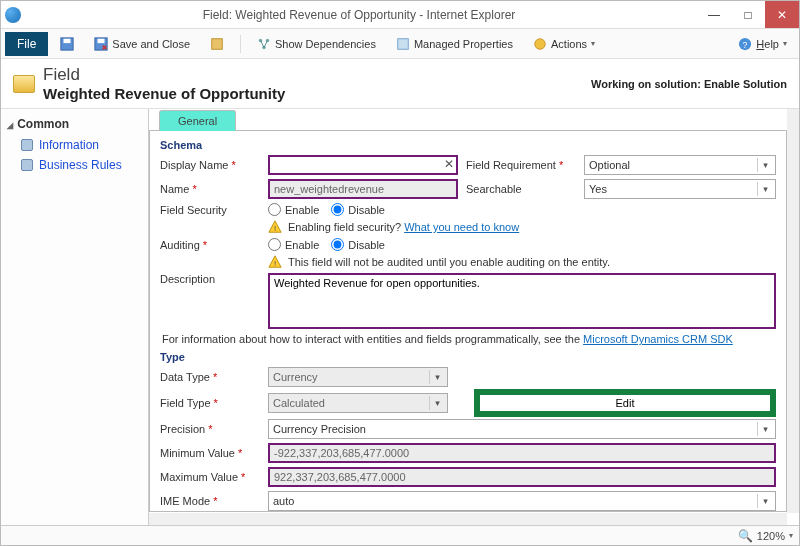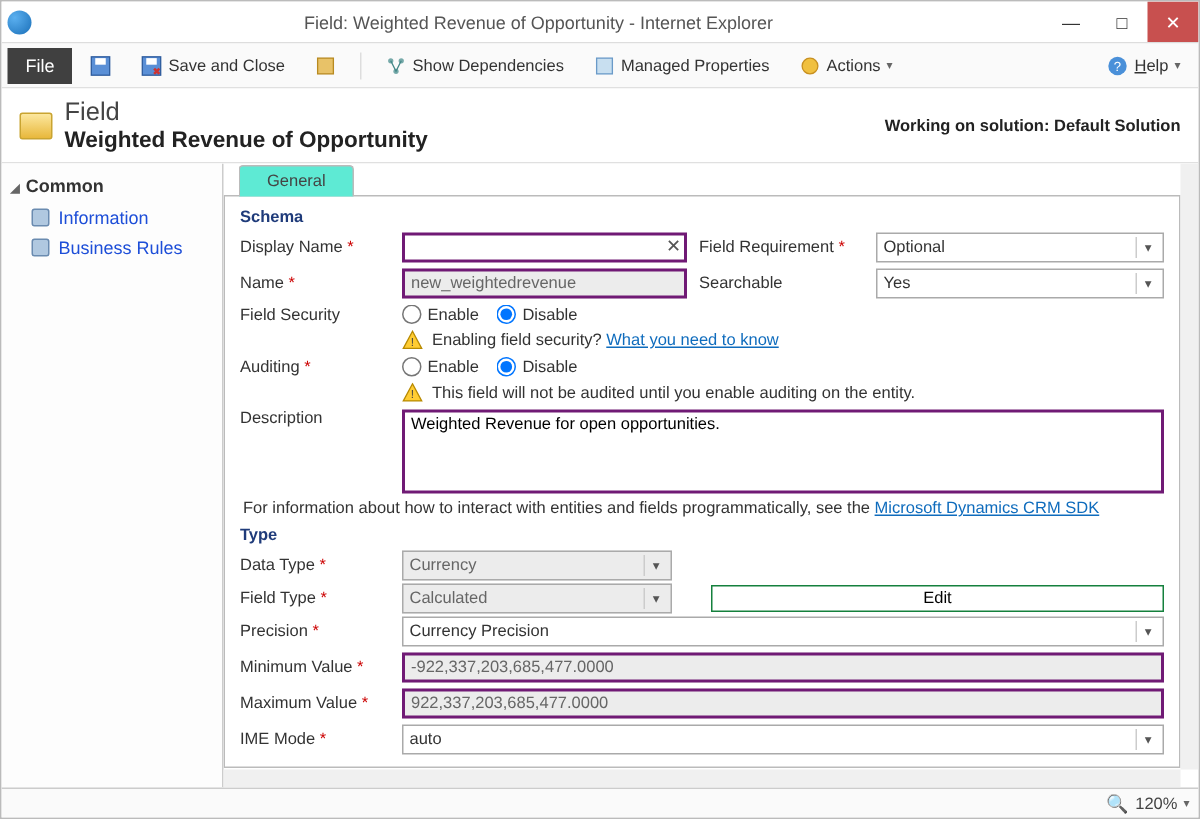--- a/index.html
+++ b/index.html
@@ -7,21 +7,21 @@
   
   .titlebar { height: 28px; background: #fff; display: flex; align-items: center; border-bottom: 1px solid #ddd; }
   .titlebar .ie-icon { width: 16px; height: 16px; margin-left: 4px; border-radius: 50%; background: radial-gradient(circle at 30% 30%, #5bb0f0, #1a6fb8); }
   .titlebar .title { flex: 1; text-align: center; color: #555; font-size: 12px; }
   .winbtns { display: flex; height: 100%; }
   .winbtn { width: 34px; height: 100%; display: flex; align-items: center; justify-content: center; font-size: 12px; cursor: pointer; }
   .winbtn.close { background: #c8504f; color: #fff; }
   
   .toolbar { height: 30px; display: flex; align-items: center; gap: 4px; padding: 0 4px; background: #fafafa; border-bottom: 1px solid #e0e0e0; }
   .tbtn { display: flex; align-items: center; gap: 4px; padding: 3px 8px; font-size: 11px; cursor: pointer; color: #333; border-radius: 2px; white-space: nowrap; }
-  .file-btn { background: #404040; color: #fff; height: 24px; padding: 0 12px; display: flex; align-items: center; cursor: pointer; font-size: 12px; }
+  .file-btn { background: #0c4a6e; color: #fff; height: 24px; padding: 0 12px; display: flex; align-items: center; cursor: pointer; font-size: 12px; }
   .ticon { width: 14px; height: 14px; display: inline-block; }
   .ticon svg { width: 14px; height: 14px; display: block; }
   .spacer { flex: 1; }
   
   .pageheader { padding: 6px 12px; display: flex; align-items: center; border-bottom: 1px solid #e0e0e0; background: #fff; }
   .folder-ic { width: 22px; height: 18px; background: linear-gradient(#fce79e, #e8b83c); border: 1px solid #c9a431; border-radius: 2px; margin-right: 8px; position: relative; }
   .headtxt .sub { font-size: 17px; color: #444; }
   .headtxt .main { font-size: 15px; font-weight: 600; color: #222; }
   .solname { font-size: 11px; font-weight: 600; color: #222; }
   
@@ -50,21 +50,21 @@
   .chev { position: absolute; right: 2px; top: 2px; bottom: 2px; width: 16px; border-left: 1px solid #ccc; display: flex; align-items: center; justify-content: center; }
   .chev::after { content: "▾"; font-size: 9px; color: #555; }
   .radios { display: flex; gap: 12px; align-items: center; font-size: 11px; }
   .radios label { display: flex; align-items: center; gap: 4px; }
   .warn { display: flex; align-items: center; gap: 6px; font-size: 11px; padding: 2px 0 4px 108px; }
   .warn .wic { width: 14px; height: 14px; }
   .warn a { color: #0f6cbd; }
   textarea.desc { height: 56px; resize: none; }
   .info-link { font-size: 11px; margin: 4px 0 6px 2px; }
   .info-link a { color: #0f6cbd; }
-  .editbtn { border: 1px solid #15803d; background: #fff; padding: 2px 22px; font-size: 11px; cursor: pointer; margin-left: 18px; }
+  .editbtn { border: 6px solid #15803d; background: #fff; padding: 2px 22px; font-size: 11px; cursor: pointer; margin-left: 18px; }
   .typerow { display: grid; grid-template-columns: 100px 180px auto; gap: 12px 8px; align-items: center; margin-bottom: 2px; }
   .clearx { position: absolute; right: 4px; top: 2px; font-size: 12px; color: #555; cursor: pointer; }
   .dnwrap { position: relative; }
   .selhl { background: #3399ff; color: #fff; }
   .status { height: 20px; border-top: 1px solid #ccc; display: flex; align-items: center; justify-content: flex-end; padding: 0 6px; font-size: 11px; color: #444; gap: 4px; background: #fafafa; }
   .zoom-ic { color: #3b7dbf; font-size: 12px; }
 </style>
 </head>
 <body>
 
@@ -148,21 +148,21 @@
 </div>
 
 <div class="pageheader">
   <span class="folder-ic"></span>
   <div class="headtxt">
     <div class="sub">Field</div>
     <div class="main">Weighted Revenue of Opportunity</div>
   </div>
   <div class="spacer"></div>
   <div class="solname">
-    <span>Working on solution:</span> <span>Default Solution</span>
+    <span>Working on solution:</span> <span>Enable Solution</span>
   </div>
 </div>
 
 <div class="content">
   <div class="sidebar">
     <div class="sidehdr">Common</div>
     <div class="sideitem">
       <span class="sideicon"></span>
       <span>Information</span>
     </div>

